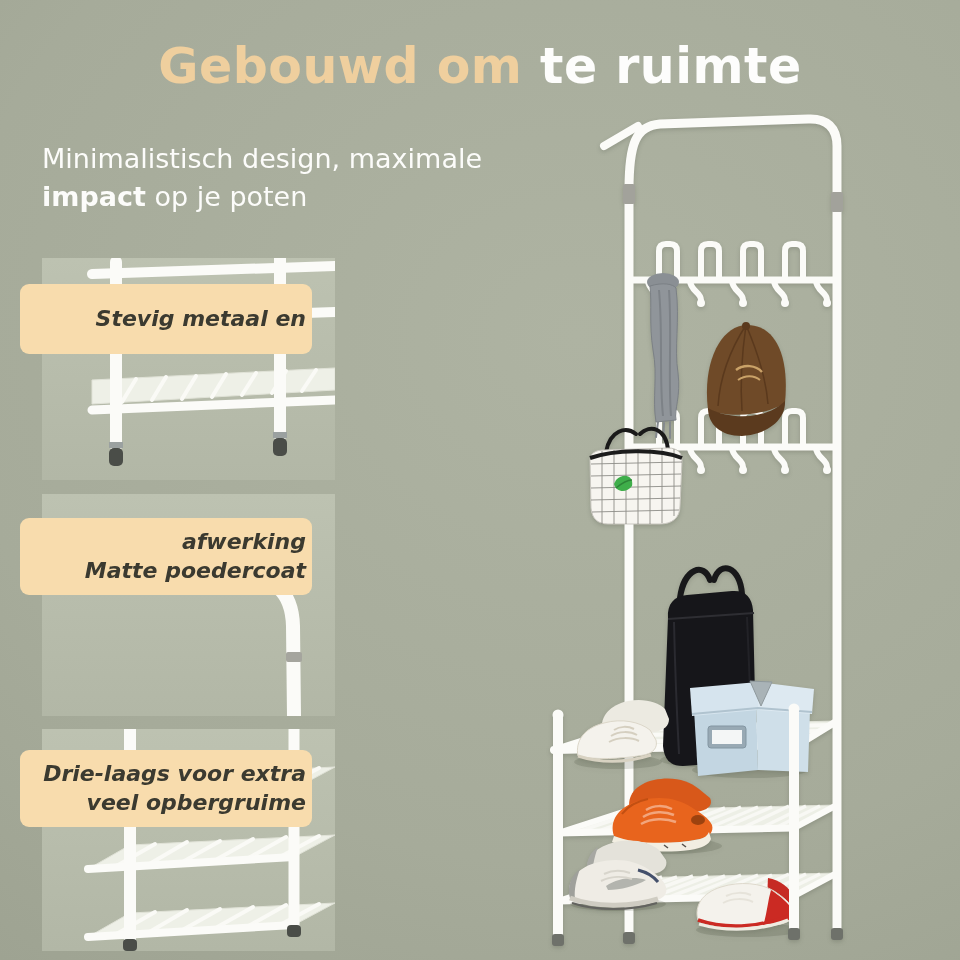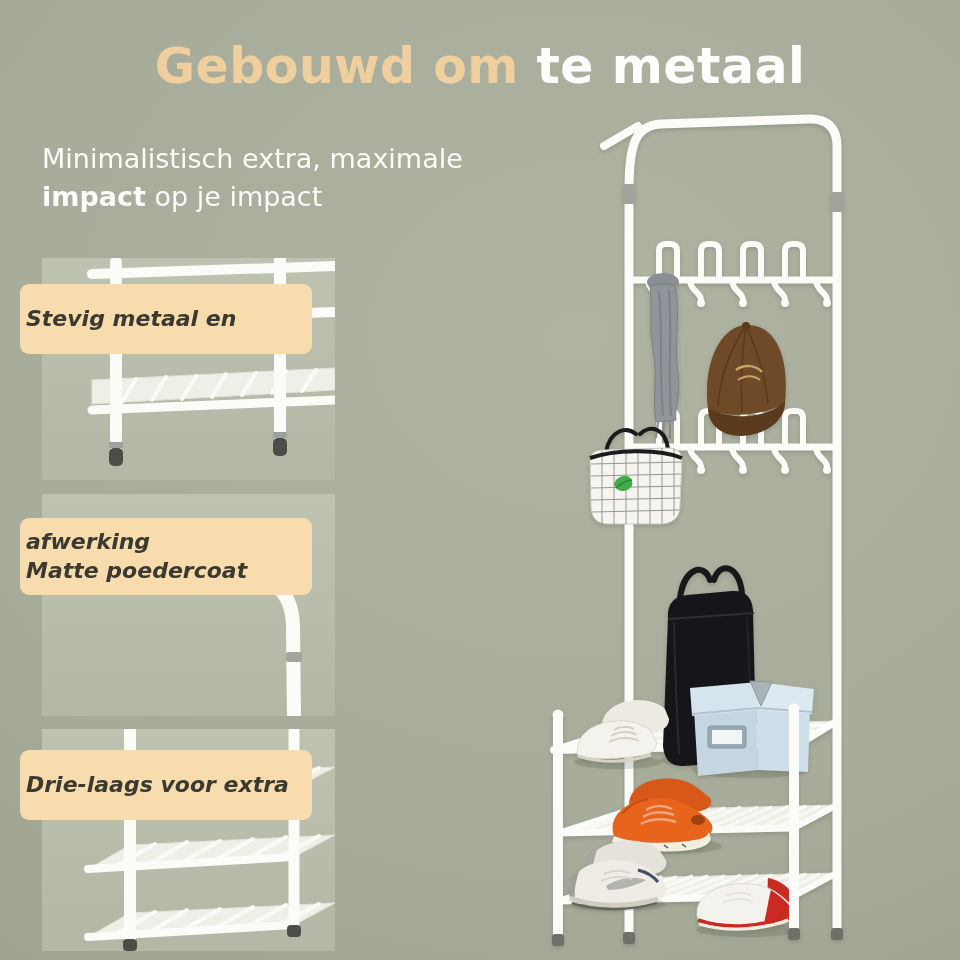--- a/index.html
+++ b/index.html
@@ -25,37 +25,37 @@
     background:linear-gradient(180deg,#bdc2b1 0%, #b2b7a6 100%);
   }
   .inset svg { display:block; }
   .inset-1 { top:258px; }
   .inset-2 { top:494px; }
   .inset-3 { top:729px; }
   .callout {
     position:absolute; left:20px; width:292px; min-height:70px;
     background:#f8dcad; border-radius:9px;
     display:flex; flex-direction:column; justify-content:center;
-    text-align:left; font-style:italic; font-size:22px; font-weight:600;
+    text-align:right; font-style:italic; font-size:22px; font-weight:600;
     color:#3b3a30; line-height:1.3; padding:10px 6px;
   }
   .callout-1 { top:284px; }
   .callout-2 { top:518px; }
   .callout-3 { top:750px; }
   .product { position:absolute; left:518px; top:98px; width:446px; height:862px; }
   .product svg { display:block; filter: drop-shadow(0 2px 2px rgba(40,45,35,.18)); }
 </style>
 </head>
 <body>
 
 <div class="canvas">
 
-  <h1 class="title"><span class="accent">Gebouwd om</span><span> te metaal</span></h1>
-
-  <p class="subtitle"><span>Minimalistisch extra, maximale</span><br><strong>impact</strong><span> op je impact</span></p>
+  <h1 class="title"><span class="accent">Gebouwd om</span><span> te ruimte</span></h1>
+
+  <p class="subtitle"><span>Minimalistisch design, maximale</span><br><strong>impact</strong><span> op je poten</span></p>
 
   <div class="inset inset-1">
     <svg viewBox="0 0 293 222" width="293" height="222">
       <g stroke="#fbfbf8" stroke-linecap="round" fill="none">
         <line x1="50" y1="16" x2="293" y2="8" stroke-width="10"></line>
         <line x1="50" y1="62" x2="293" y2="54" stroke-width="10"></line>
         <line x1="50" y1="152" x2="293" y2="142" stroke-width="9"></line>
       </g>
       <polygon points="50,122 293,110 293,132 50,146" fill="#eef0e7" stroke="#e0e2d7"></polygon>
       <g stroke="#fafaf6" stroke-width="4" stroke-linecap="round">
@@ -126,20 +126,21 @@
         <line x1="46" y1="208" x2="252" y2="196" stroke-width="8"></line>
         <line x1="88" y1="0" x2="88" y2="212" stroke-width="12"></line>
         <line x1="252" y1="0" x2="252" y2="198" stroke-width="11"></line>
       </g>
       <rect x="81" y="210" width="14" height="12" rx="4" fill="#4a4d48"></rect>
       <rect x="245" y="196" width="14" height="12" rx="4" fill="#4a4d48"></rect>
     </svg>
   </div>
   <div class="callout callout-3">
     <span>Drie-laags voor extra</span>
+    <span>veel opbergruime</span>
   </div>
 
   <div class="product">
     <svg viewBox="0 0 446 862" width="446" height="862">
 
       <g stroke="#fbfbf8" fill="none" stroke-linecap="round" stroke-linejoin="round">
         <path d="M 111 92 C 111 45 118 28 142 26 L 290 21 C 309 20 319 30 319 48 L 319 834" stroke-width="9"></path>
         <path d="M 120 28 L 86 48" stroke-width="8"></path>
         <path d="M 111 96 L 111 838" stroke-width="9"></path>
       </g>

